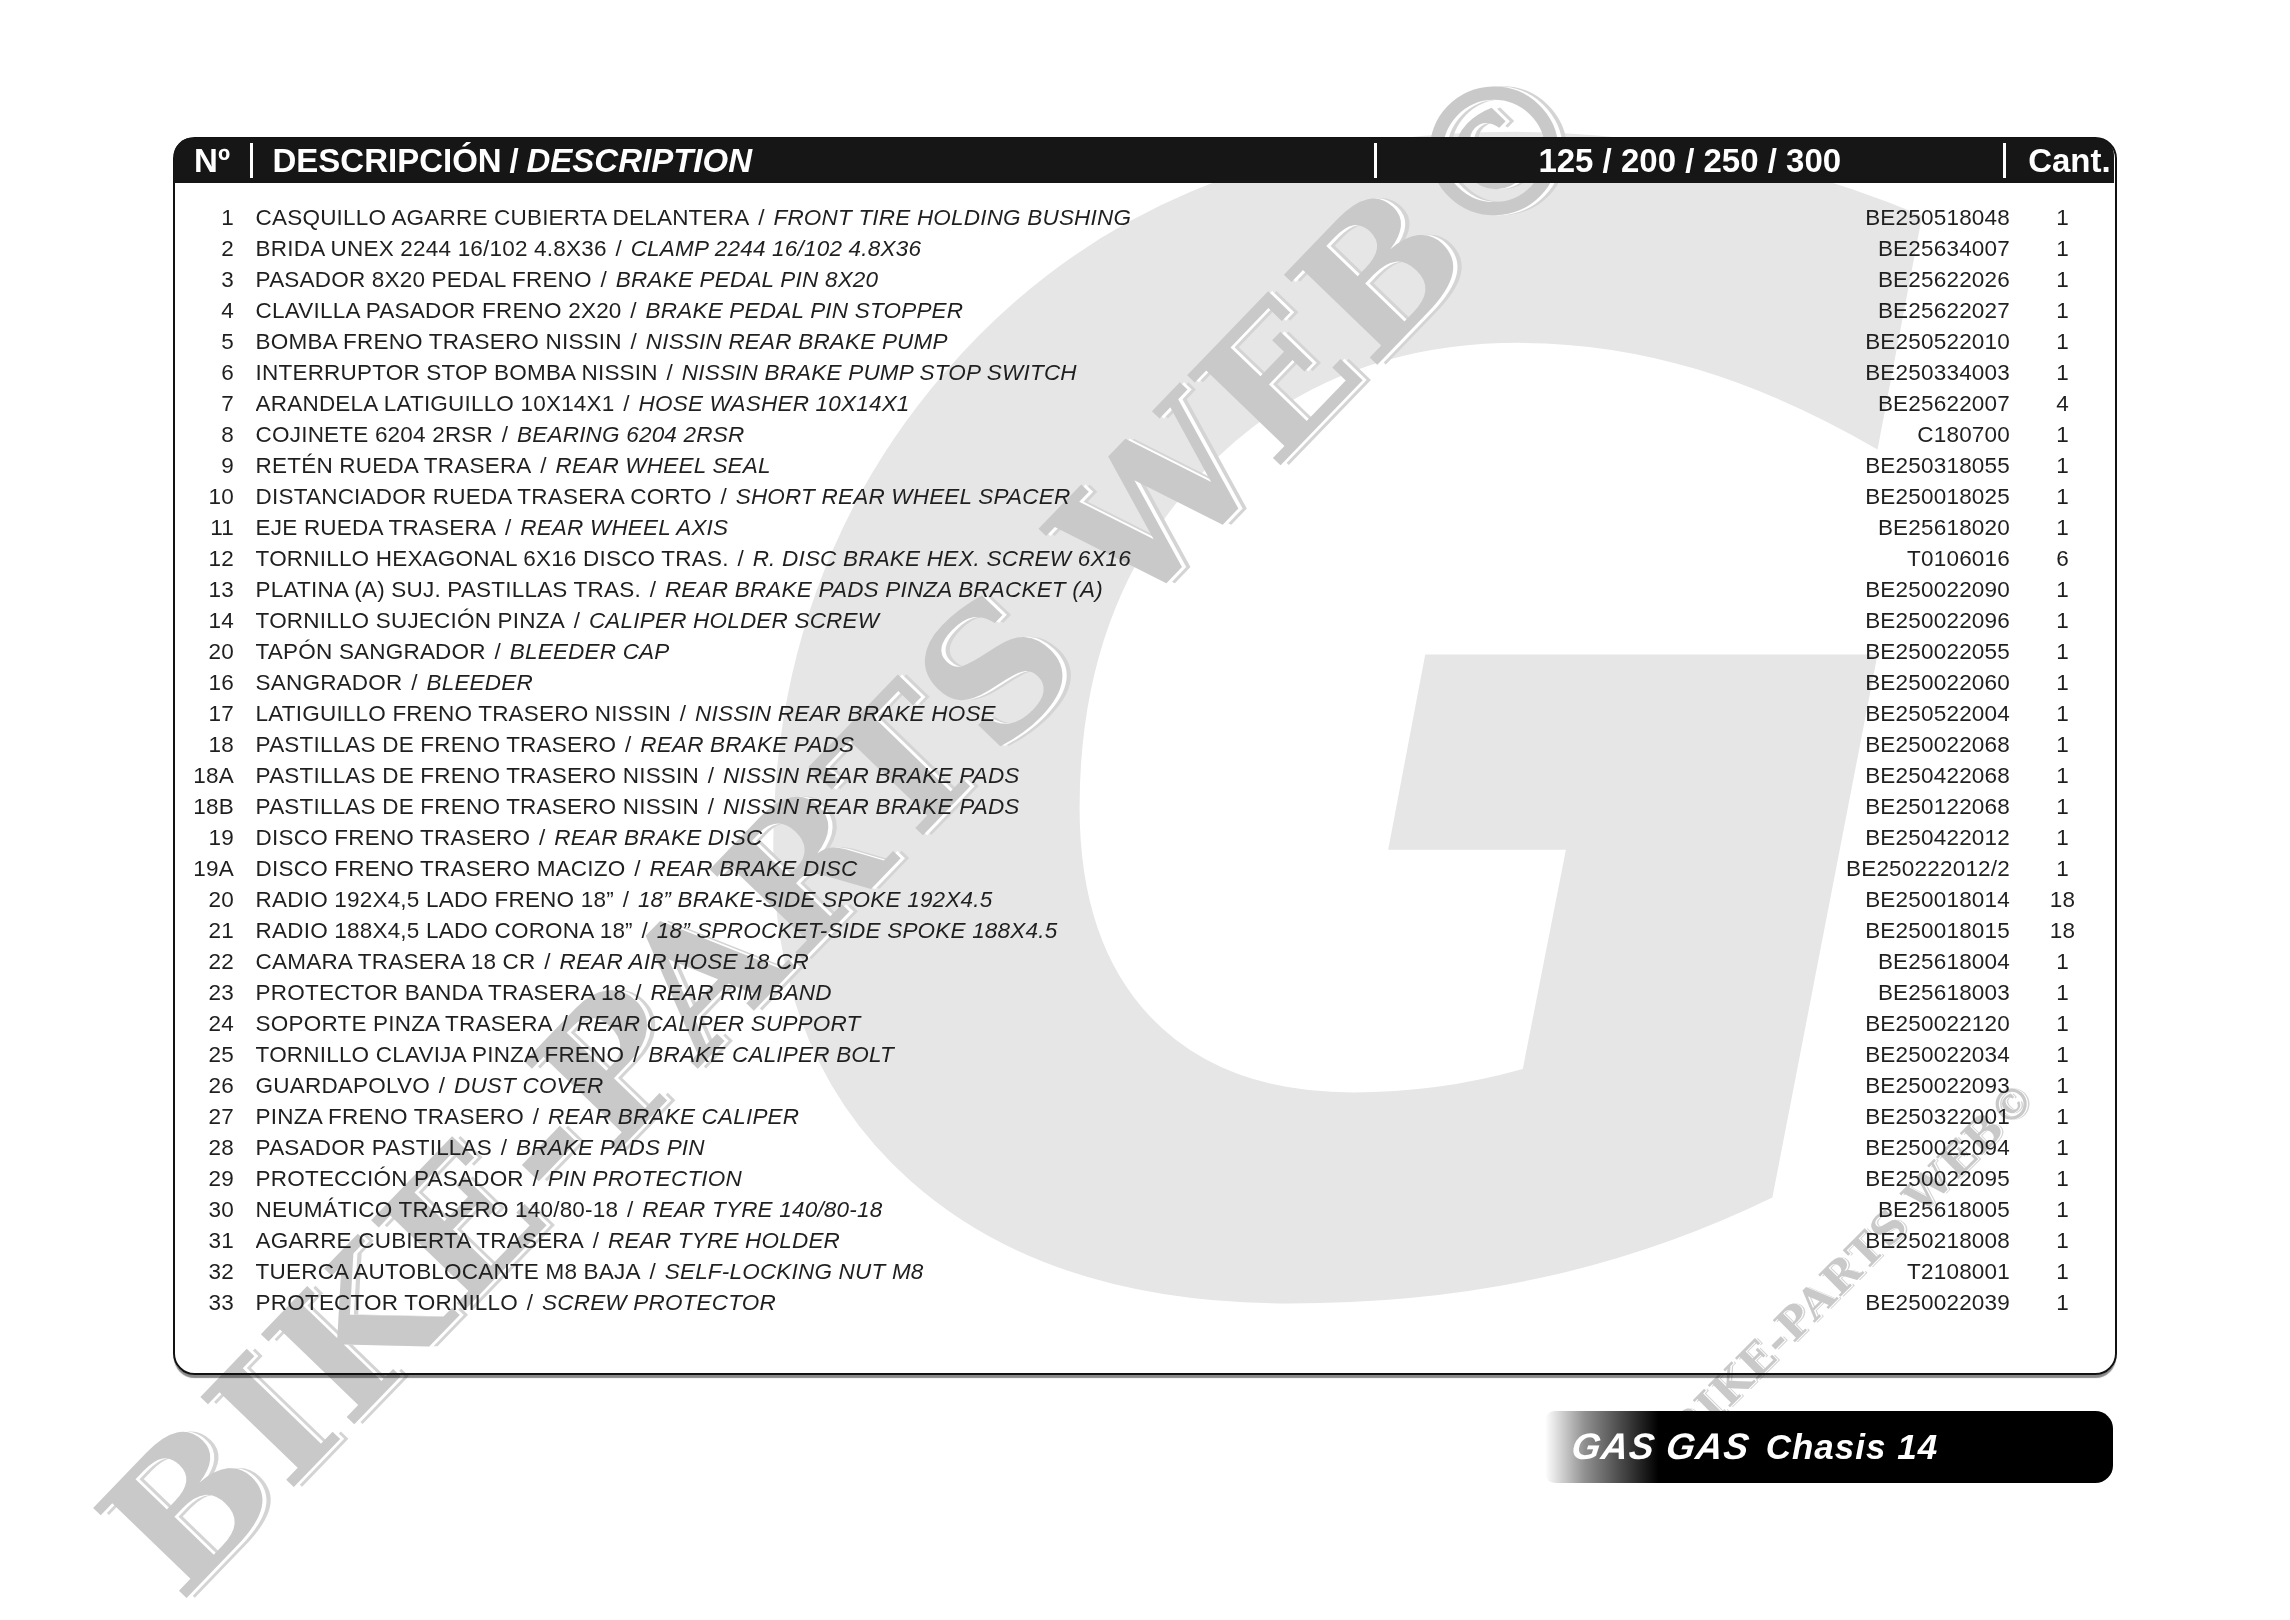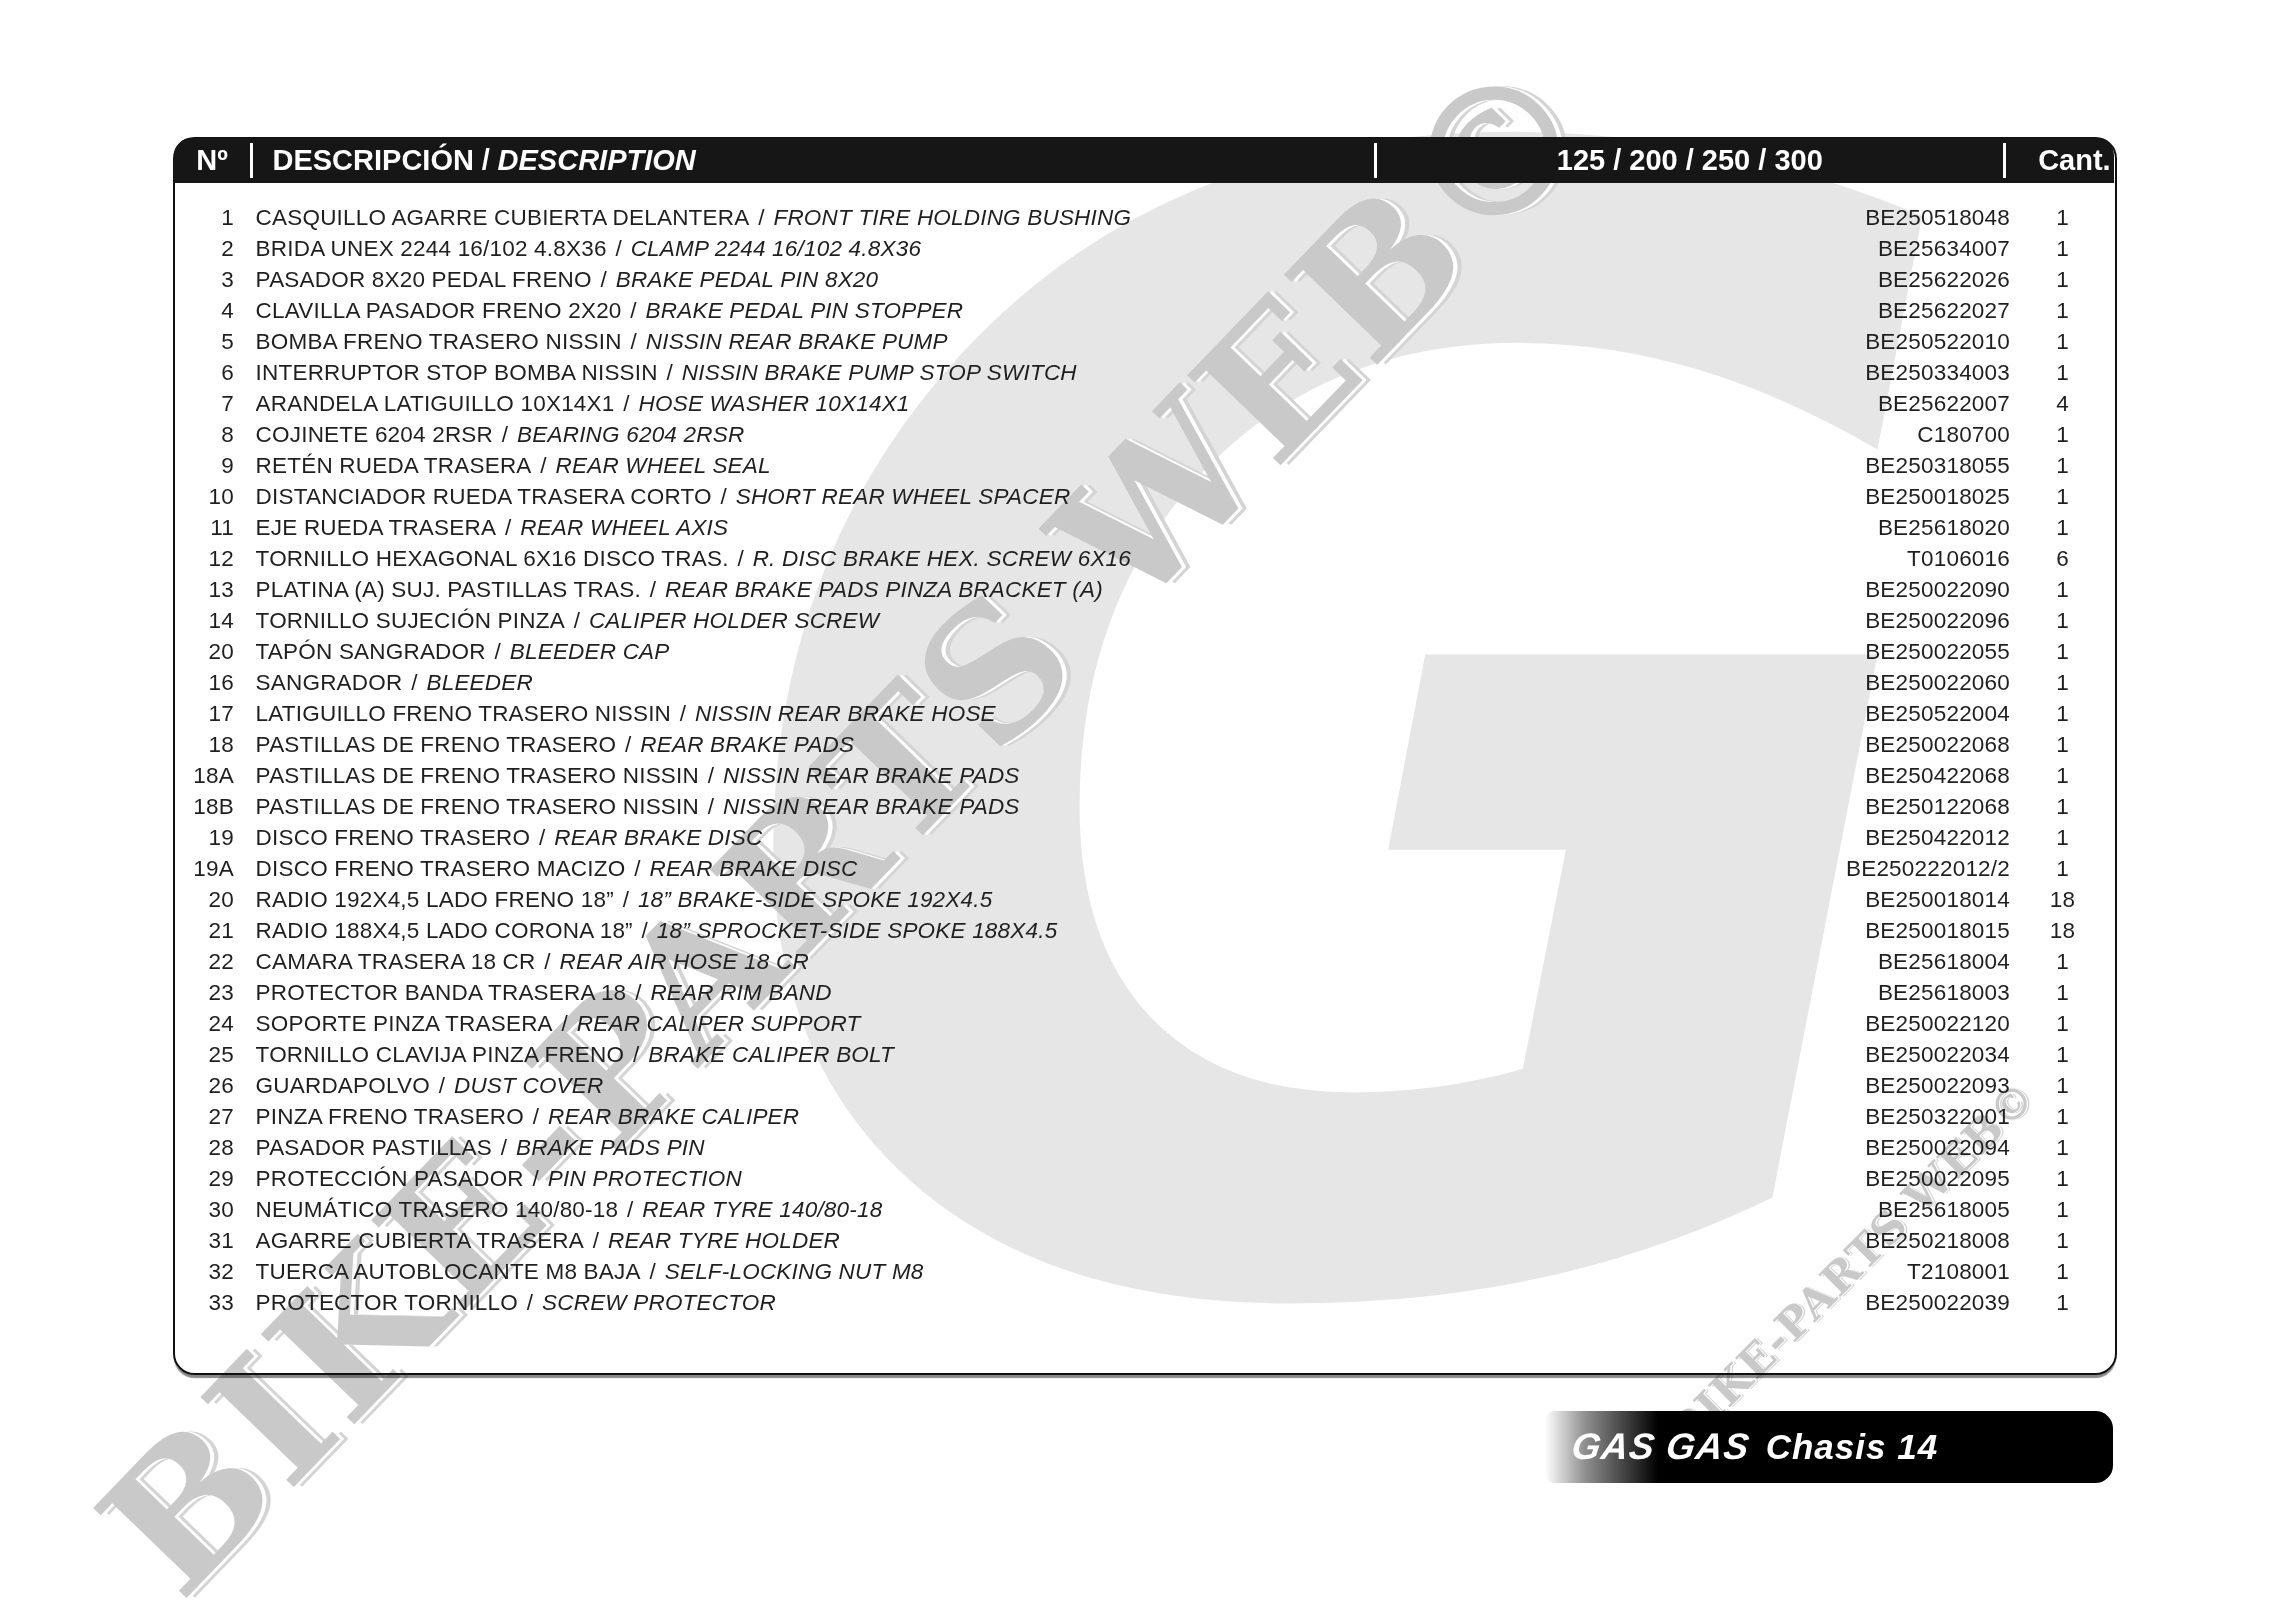--- a/index.html
+++ b/index.html
@@ -55,21 +55,21 @@
     z-index:1;
     box-shadow:0 3.9px 1px -1px rgba(40,40,40,0.55);
   }
   .table-header {
     position:absolute; left:-1px; top:-1px;
     width:1940px; height:45px;
     background:#161616;
     border-radius:17.6px 17.6px 0 0;
     display:flex; align-items:center;
     color:#ffffff;
-    font-size:29px; font-weight:bold;
+    font-size:33px; font-weight:bold;
   }
   .hdr-no   { width:76px; text-align:center; }
   .hdr-div  { width:2.9px; height:35px; background:#ffffff; flex:none; }
   .hdr-desc { width:1121px; padding-left:19.6px; }
   .hdr-models { width:626px; text-align:center; }
   .hdr-qty  { width:105px; text-align:right; }
   .hdr-sep  { margin:0 7.8px; font-style:normal; }
   .italic   { font-style:italic; }
 
   .table-body {

